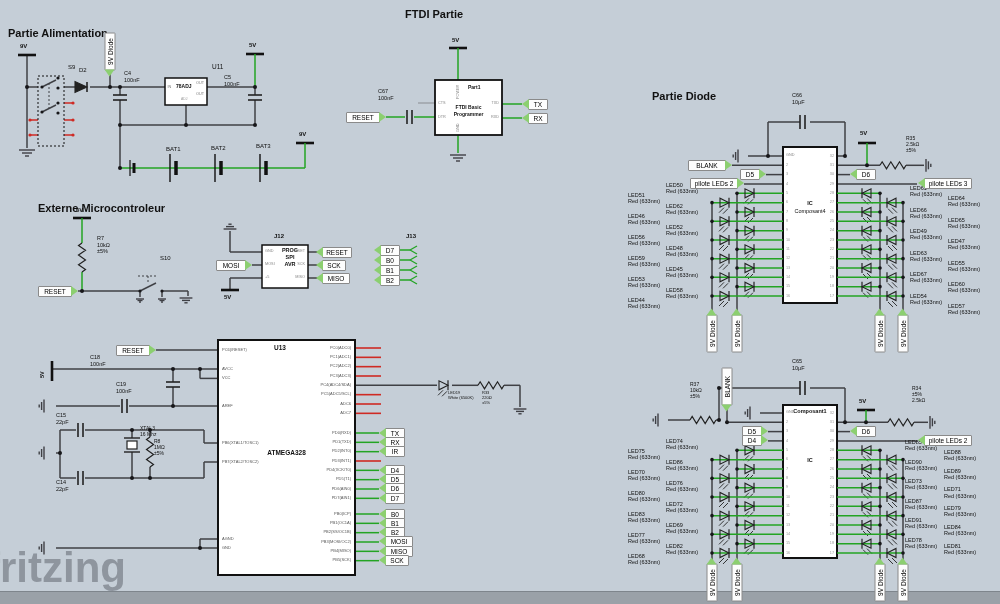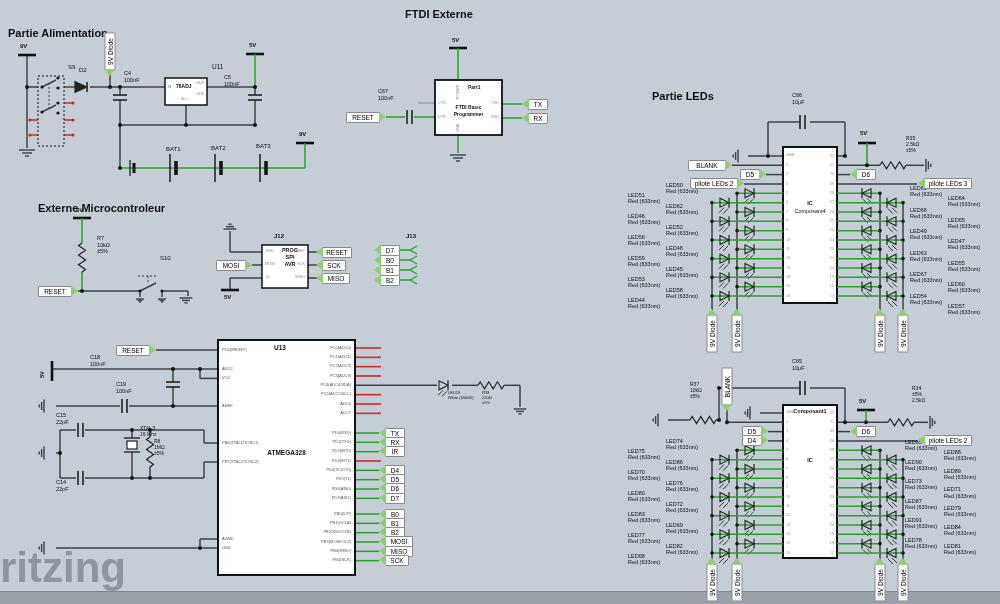--- a/index.html
+++ b/index.html
@@ -602,23 +602,23 @@
       <circle cx="140" cy="291" r="1.6" fill="#17171a"></circle>
       <circle cx="162" cy="291" r="1.6" fill="#17171a"></circle>
       <circle cx="73" cy="103" r="1.6" fill="#cf2a24"></circle>
       <circle cx="73" cy="120" r="1.6" fill="#cf2a24"></circle>
       <circle cx="73" cy="135" r="1.6" fill="#cf2a24"></circle>
       <circle cx="30" cy="120" r="1.6" fill="#cf2a24"></circle>
       <circle cx="30" cy="135" r="1.6" fill="#cf2a24"></circle>
     </svg>
   <div id="overlay">
       <span class="lbl" style="left: 8px; top: 28px; font-size: 11px; color: rgb(17, 17, 17); font-weight: bold;">Partie Alimentation</span>
-      <span class="lbl" style="left: 405px; top: 9px; font-size: 11px; color: rgb(17, 17, 17); font-weight: bold;">FTDI Externe</span>
+      <span class="lbl" style="left: 405px; top: 9px; font-size: 11px; color: rgb(17, 17, 17); font-weight: bold;">FTDI Partie</span>
       <span class="lbl" style="left: 38px; top: 203px; font-size: 11px; color: rgb(17, 17, 17); font-weight: bold;">Externe Microcontroleur</span>
-      <span class="lbl" style="left: 652px; top: 91px; font-size: 11px; color: rgb(17, 17, 17); font-weight: bold;">Partie LEDs</span>
+      <span class="lbl" style="left: 652px; top: 91px; font-size: 11px; color: rgb(17, 17, 17); font-weight: bold;">Partie Diode</span>
       <span class="lbl" style="left: 20px; top: 43px; font-size: 6px; color: rgb(17, 17, 17); font-weight: bold;">9V</span>
       <span class="lbl" style="left: 68px; top: 64px; font-size: 6px; color: rgb(17, 17, 17);">S9</span>
       <span class="lbl" style="left: 79px; top: 67px; font-size: 6px; color: rgb(17, 17, 17);">D2</span>
       <span class="lbl" style="left: 124px; top: 71px; font-size: 5.5px; color: rgb(17, 17, 17);">C4</span>
       <span class="lbl" style="left: 124px; top: 77.5px; font-size: 5.5px; color: rgb(17, 17, 17);">100nF</span>
       <span class="lbl" style="left: 212px; top: 64px; font-size: 6.5px; color: rgb(17, 17, 17);">U11</span>
       <span class="lbl" style="left: 167.5px; top: 84.5px; font-size: 3.8px; color: rgb(119, 119, 119);">IN</span>
       <span class="lbl" style="left: 176px; top: 83.5px; font-size: 5px; color: rgb(17, 17, 17); font-weight: bold;">78ADJ</span>
       <span class="lbl" style="left: 186px; top: 80.5px; font-size: 3.8px; color: rgb(119, 119, 119); width: 18px; text-align: right;">OUT</span>
       <span class="lbl" style="left: 186px; top: 91.5px; font-size: 3.8px; color: rgb(119, 119, 119); width: 18px; text-align: right;">OUT</span>

